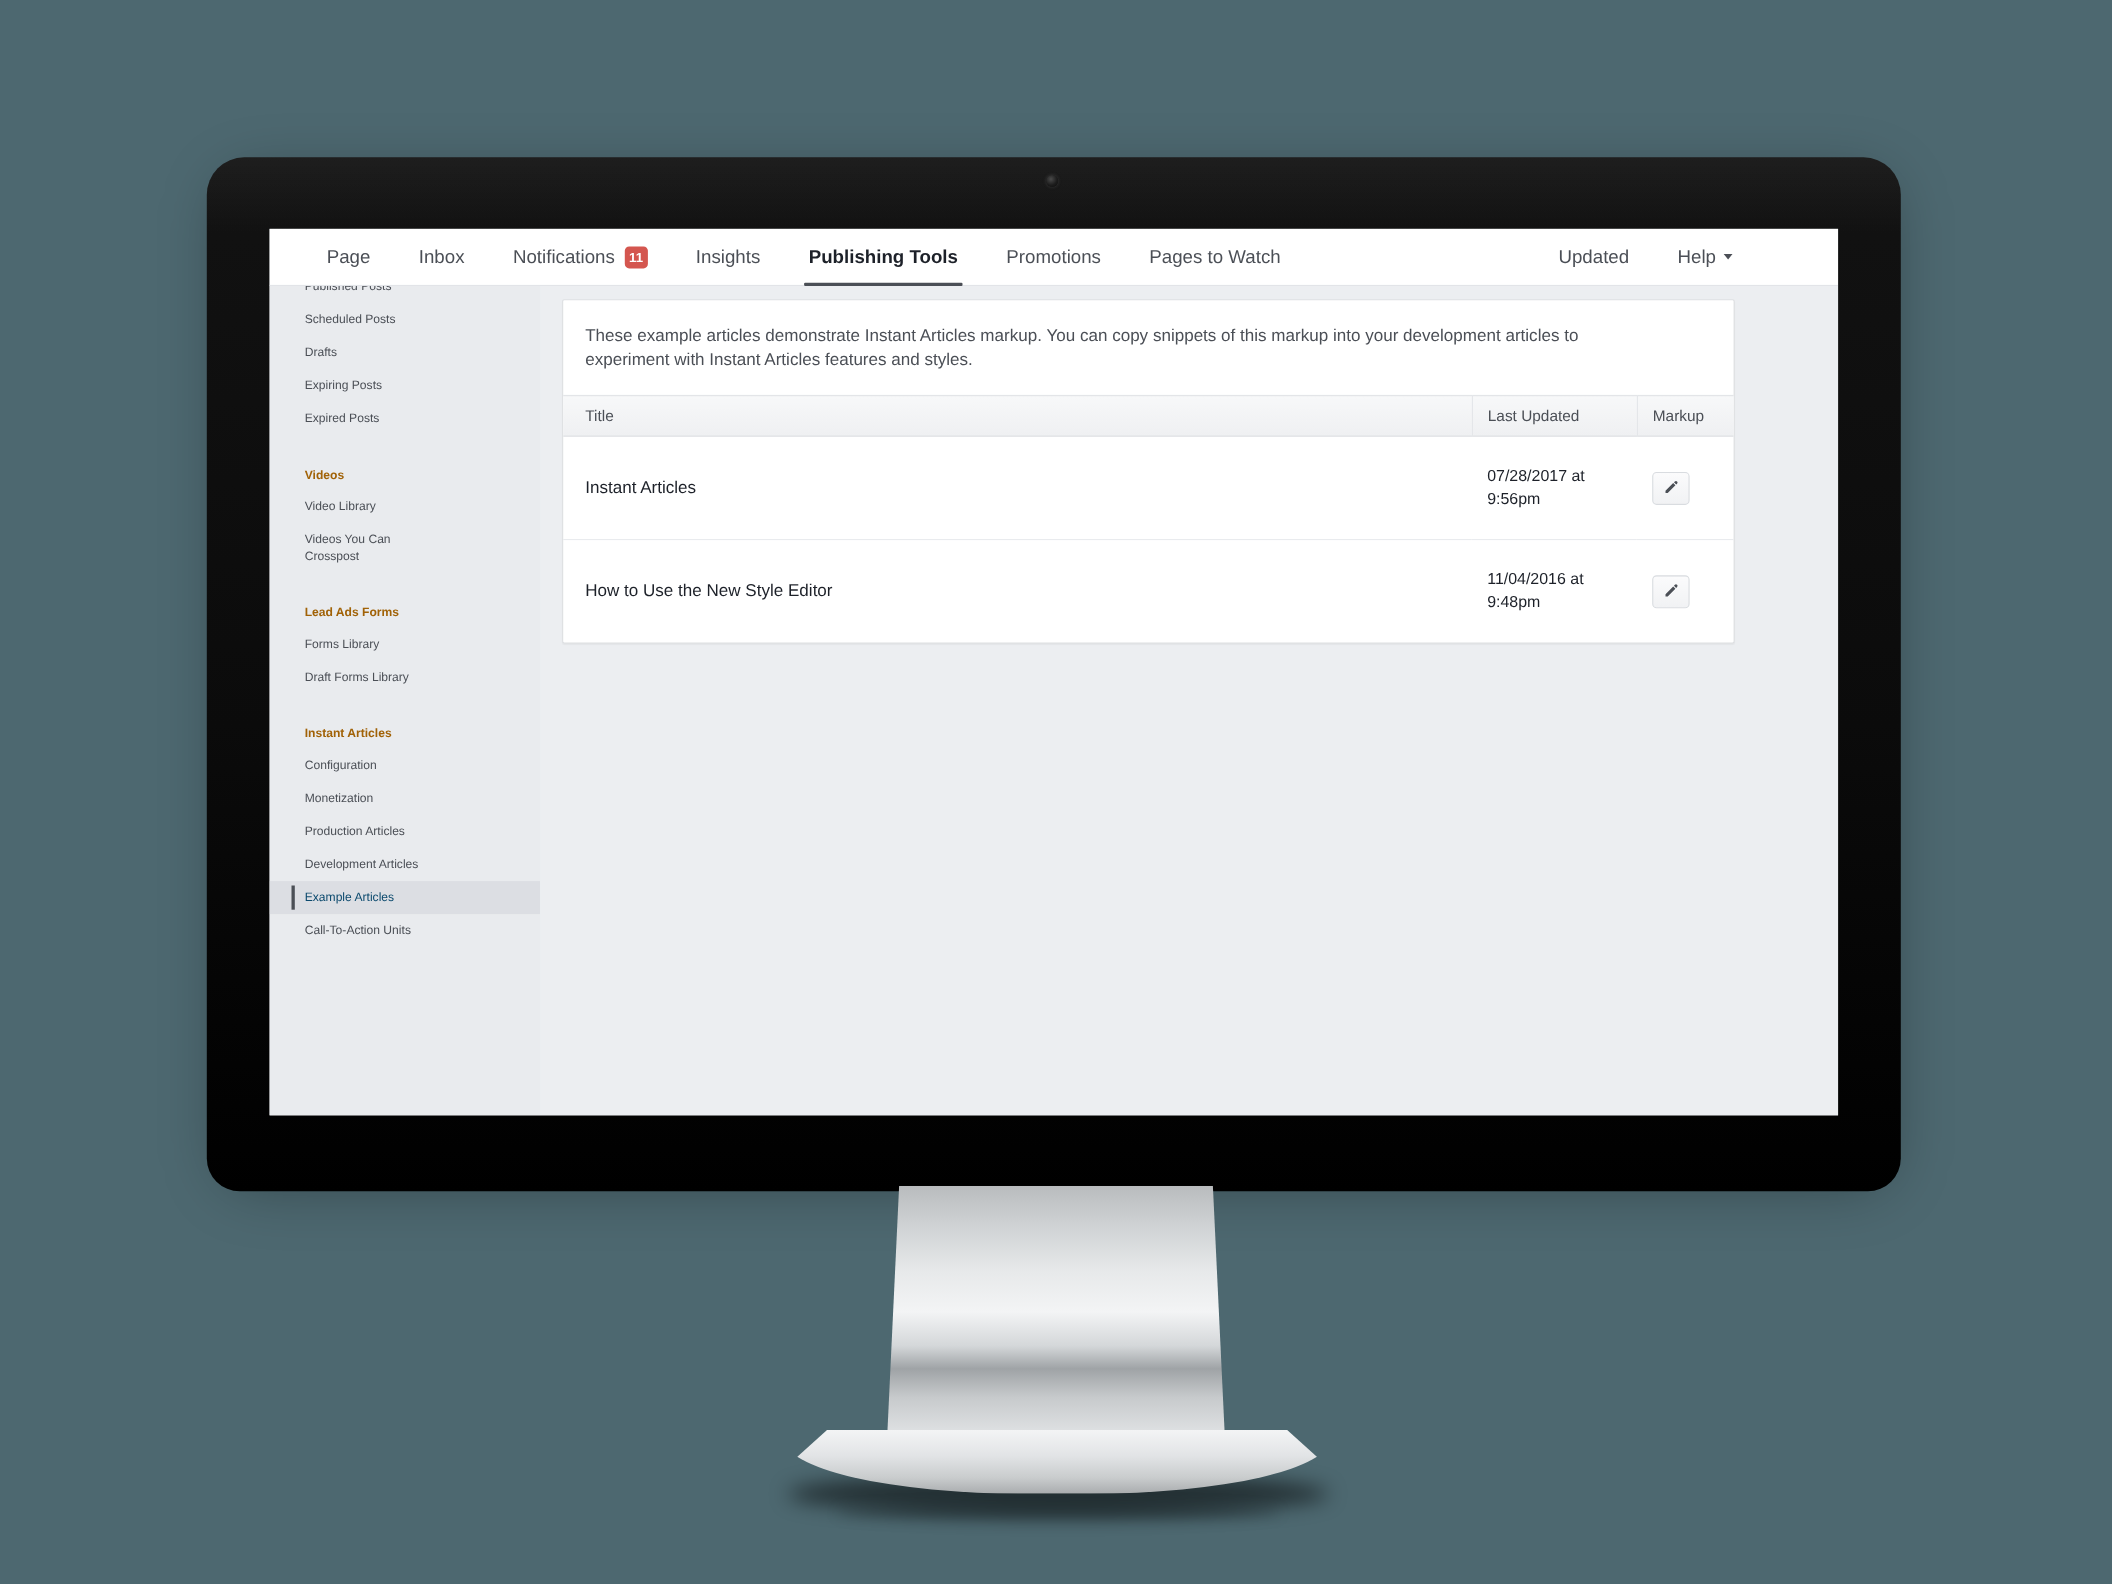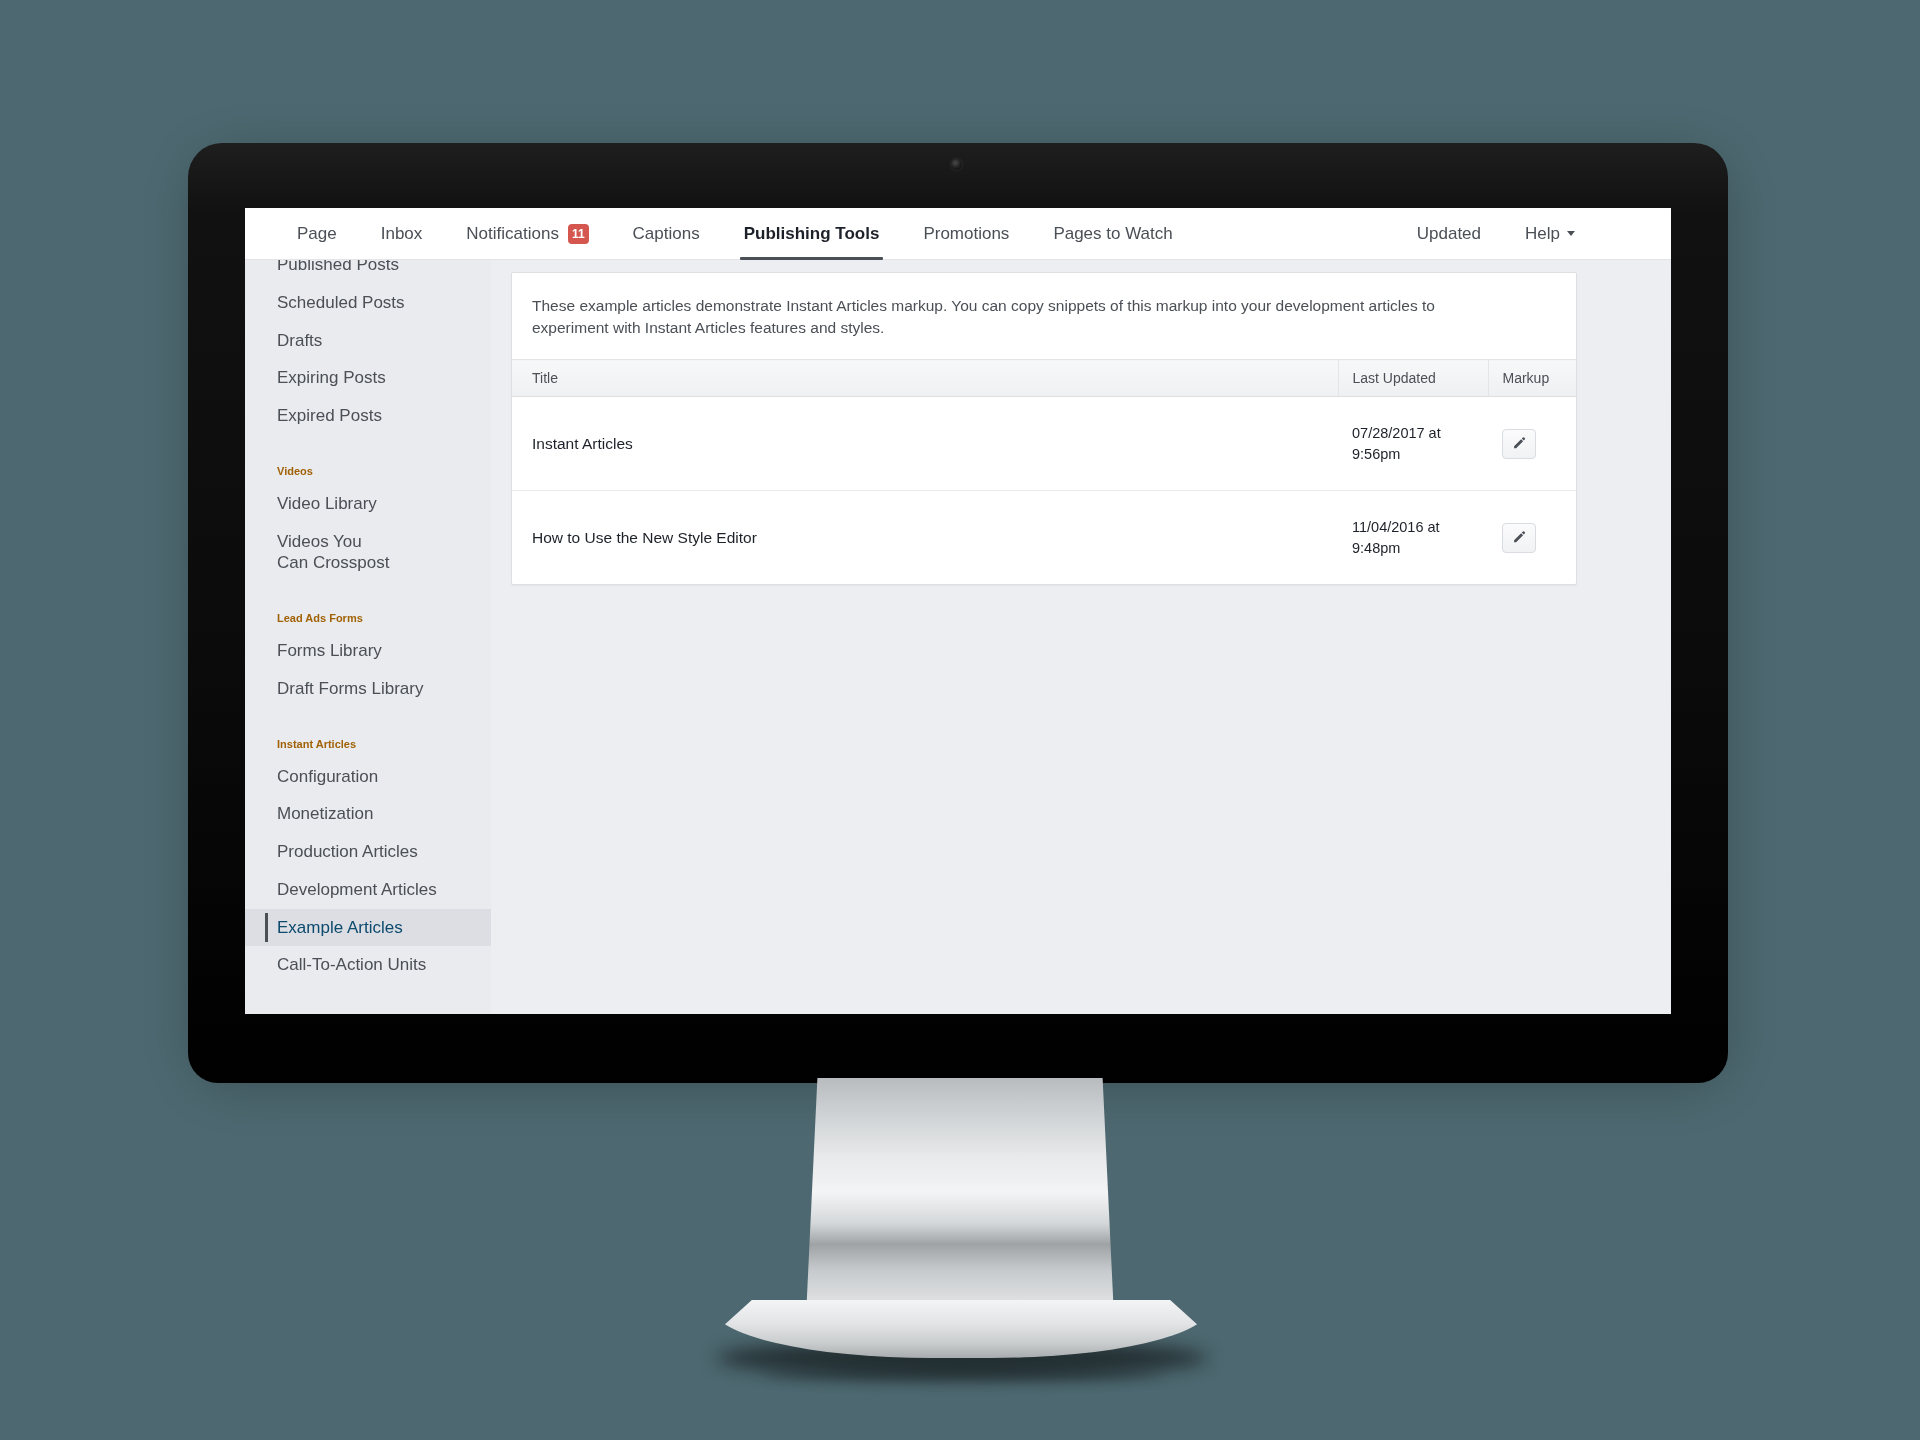--- a/index.html
+++ b/index.html
@@ -111,21 +111,21 @@
   
   .sidebar {
     width: 246px; flex: 0 0 246px; background: #e9ebee;
     padding-top: 0; overflow: hidden; position: relative;
   }
   .side-clip { margin-top: -14px; }
   .side-head {
     padding: 16px 0 8px 32px; font-size: 11px; font-weight: bold; color: #a16207;
   }
   .side-item {
-    padding: 8px 14px 8px 32px; font-size: 17px; color: #4b4f56;
+    padding: 8px 14px 8px 32px; font-size: 11px; color: #4b4f56;
     line-height: 1.28; cursor: pointer; position: relative;
   }
   .side-item.selected {
     background: #dcdee3; color: #0c4a6e;
   }
   .side-item.selected::before {
     content: ""; position: absolute; left: 20px; top: 4px; bottom: 4px;
     width: 3px; background: #4b4f56;
   }
   .side-spacer { height: 14px; }
@@ -195,21 +195,21 @@
           <span>Page</span>
         </div>
         <div class="nav-item">
           <span>Inbox</span>
         </div>
         <div class="nav-item">
           <span>Notifications</span>
           <span class="badge">11</span>
         </div>
         <div class="nav-item">
-          <span>Captions</span>
+          <span>Insights</span>
         </div>
         <div class="nav-item active">
           <span>Publishing Tools</span>
         </div>
         <div class="nav-item">
           <span>Promotions</span>
         </div>
         <div class="nav-item">
           <span>Pages to Watch</span>
         </div>

